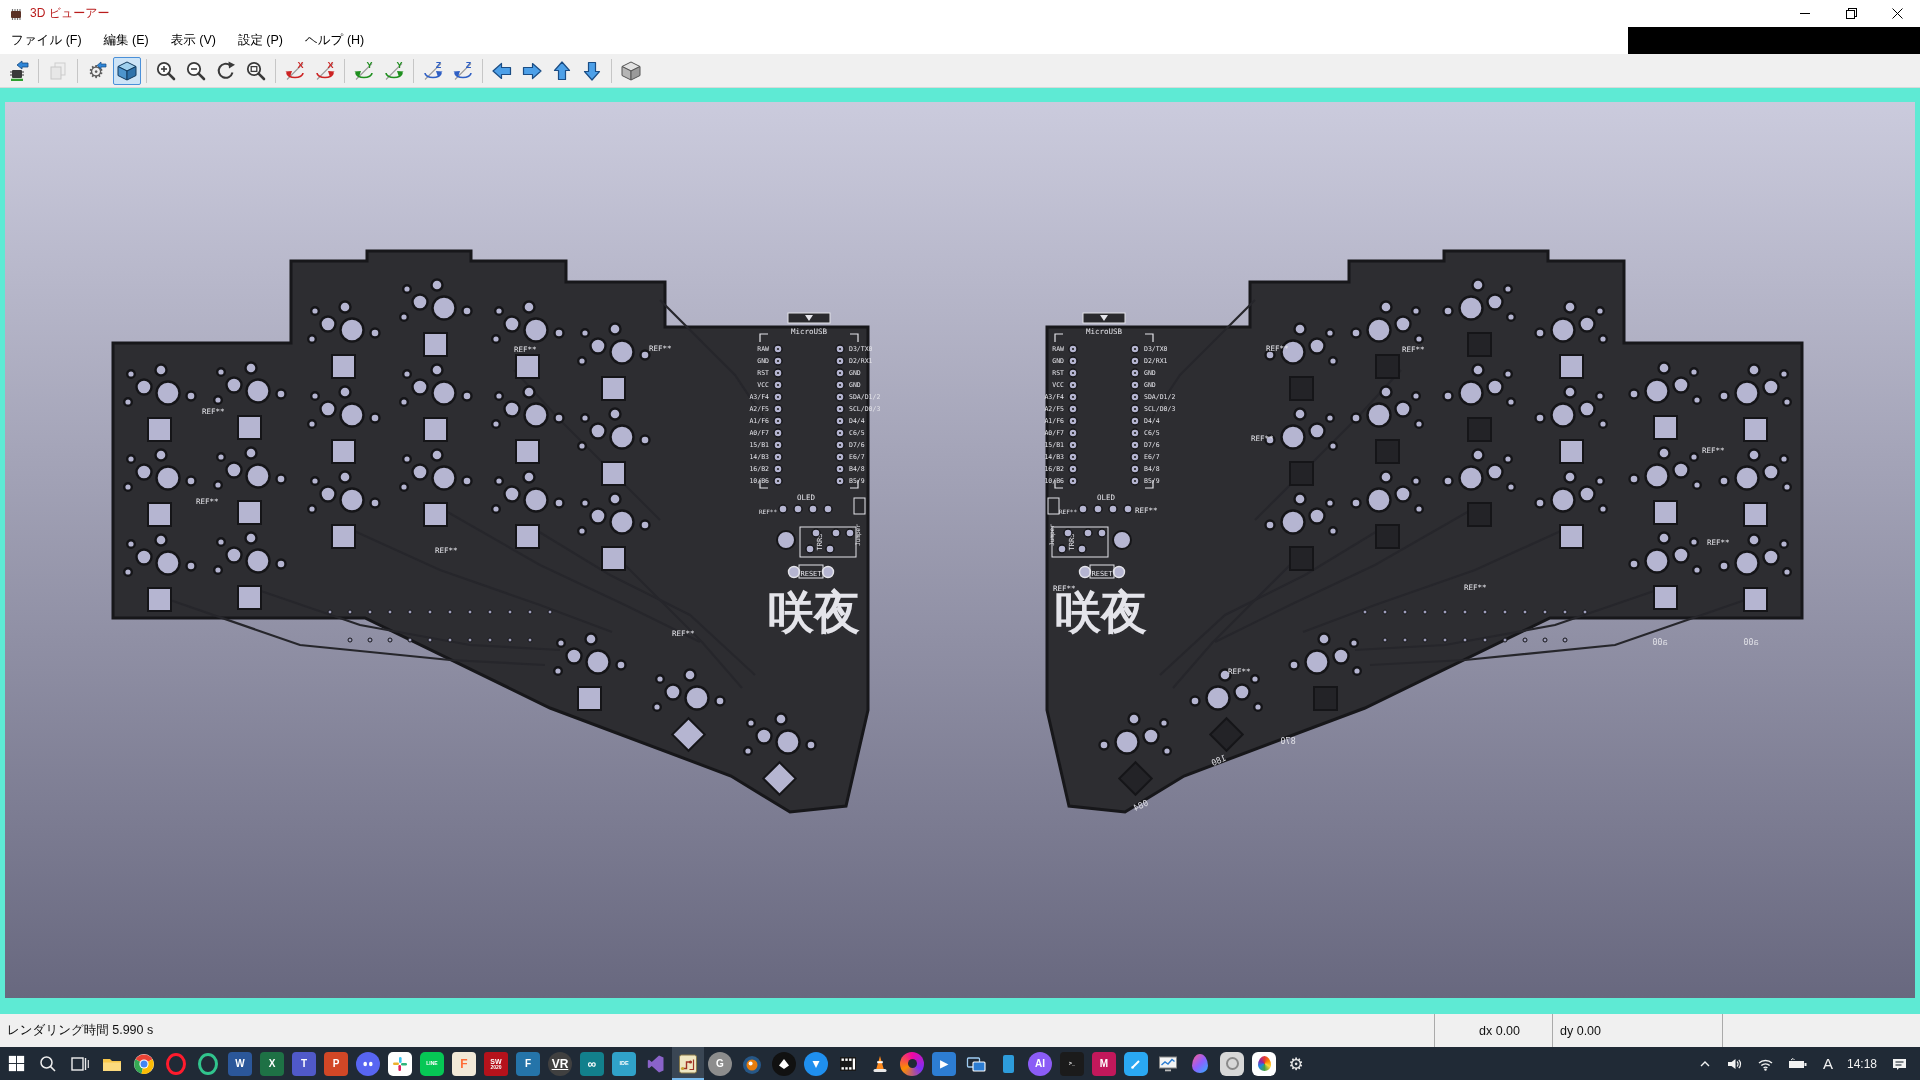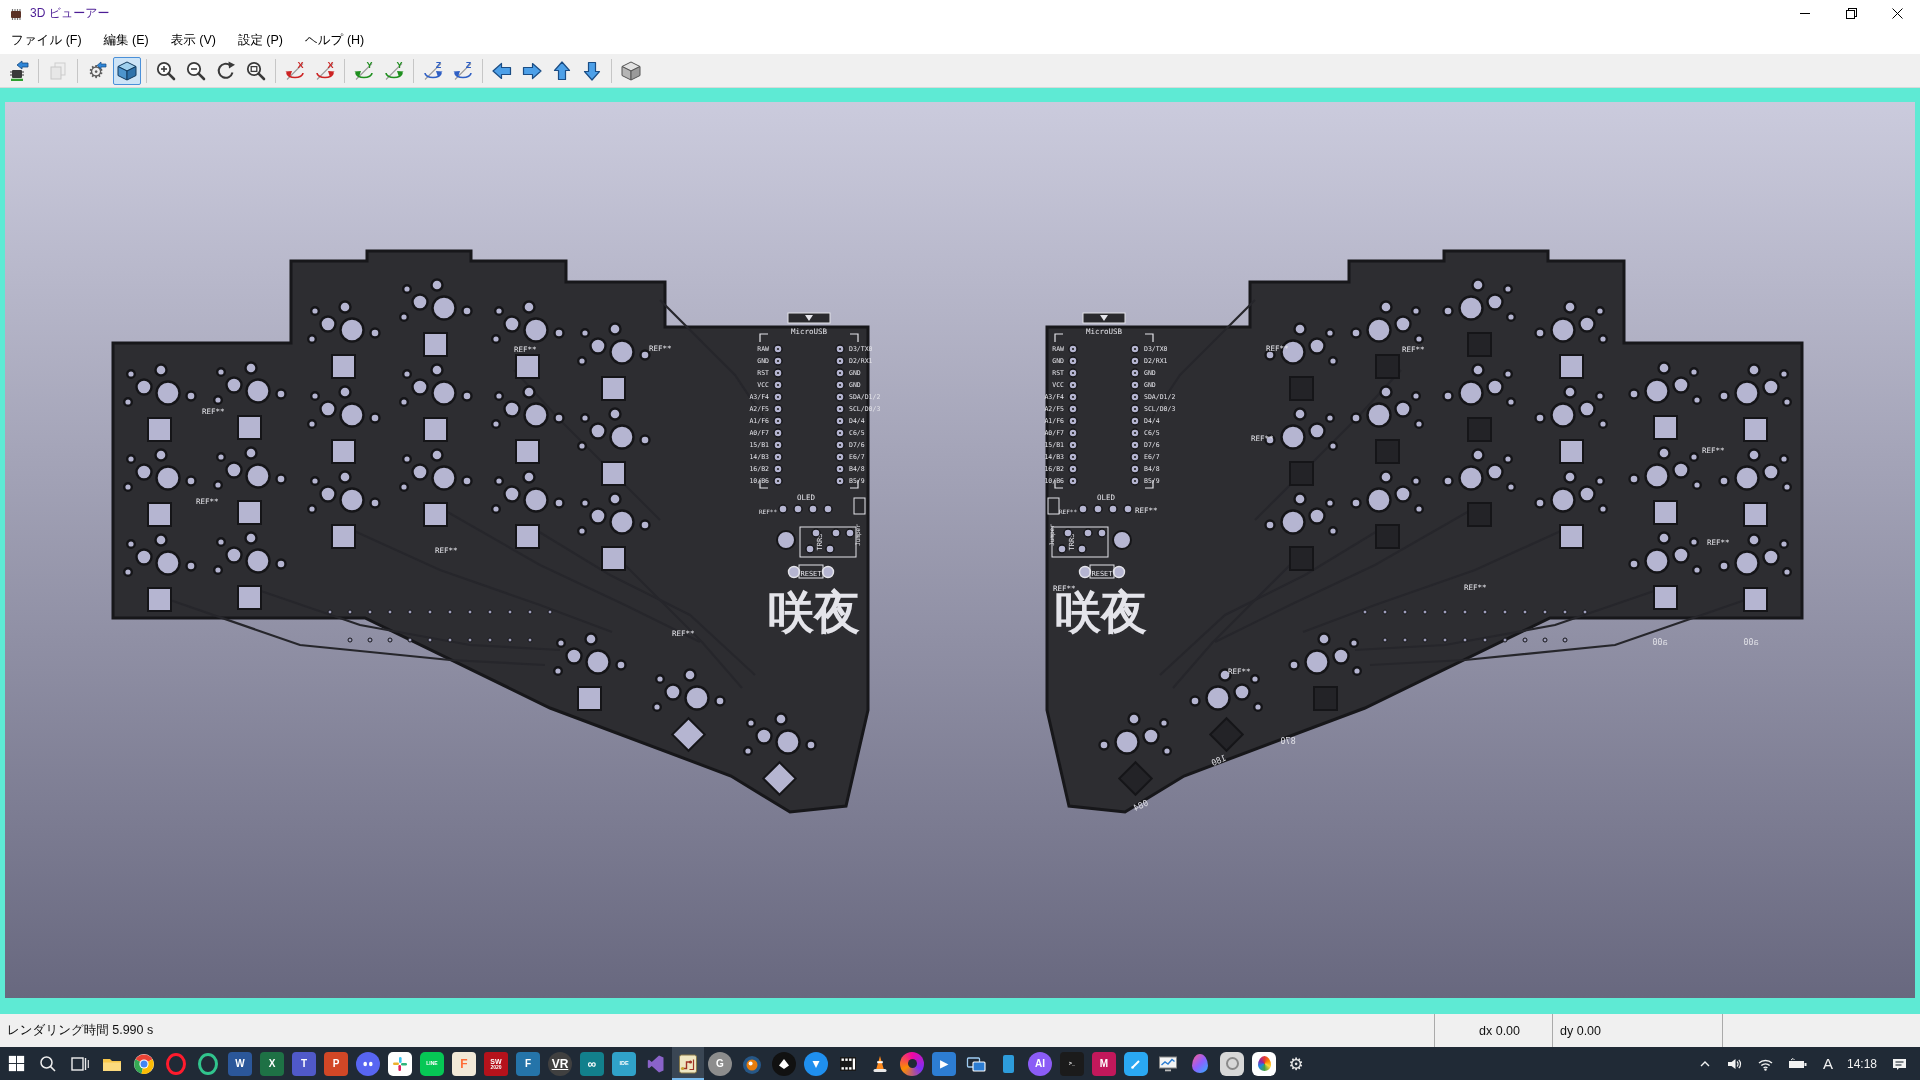--- a/index.html
+++ b/index.html
@@ -1,26 +1,26 @@
 <!DOCTYPE html>
 <html><head>
 <meta charset="utf-8">
 <style>
   html,body{margin:0;padding:0;background:#444;}
   #app{position:relative;width:1920px;height:1080px;overflow:hidden;
        font-family:"Liberation Sans",sans-serif;background:#000;user-select:none;}
   
   #titlebar{position:absolute;top:0;left:0;width:1920px;height:27px;background:#ffffff;
-            display:flex;align-items:center;font-size:12px;color:#4c1d95;}
+            display:flex;align-items:center;font-size:12px;color:#b91c1c;}
   #title-icon{margin:0 6px 0 8px;display:flex;align-items:center;}
   #window-title{flex:0 0 auto;}
   #win-controls{margin-left:auto;display:flex;height:27px;}
   .win-btn{width:46px;height:27px;display:flex;align-items:center;justify-content:center;}
   
-  #menubar{position:absolute;top:27px;left:0;width:1920px;height:27px;background:#ffffff;
+  #menubar{position:absolute;top:27px;left:0;width:1628px;height:27px;background:#ffffff;
            display:flex;align-items:center;font-size:12.5px;color:#000;}
   .menu-item{padding:4px 11px;}
   
   #toolbar{position:absolute;top:54px;left:0;width:1920px;height:34px;background:#f0f0f0;
            border-bottom:1px solid #d9d9d9;display:flex;align-items:center;padding-left:4px;box-sizing:border-box;}
   .tb-btn{width:28px;height:28px;margin:0 1px;display:flex;align-items:center;justify-content:center;
           border:1px solid transparent;border-radius:2px;box-sizing:border-box;}
   .tb-btn.active{background:#cde4f7;border-color:#4a90d9;}
   .tb-btn.disabled{opacity:.45;}
   .tb-sep{width:1px;height:24px;background:#c6c6c6;margin:0 4px;}

